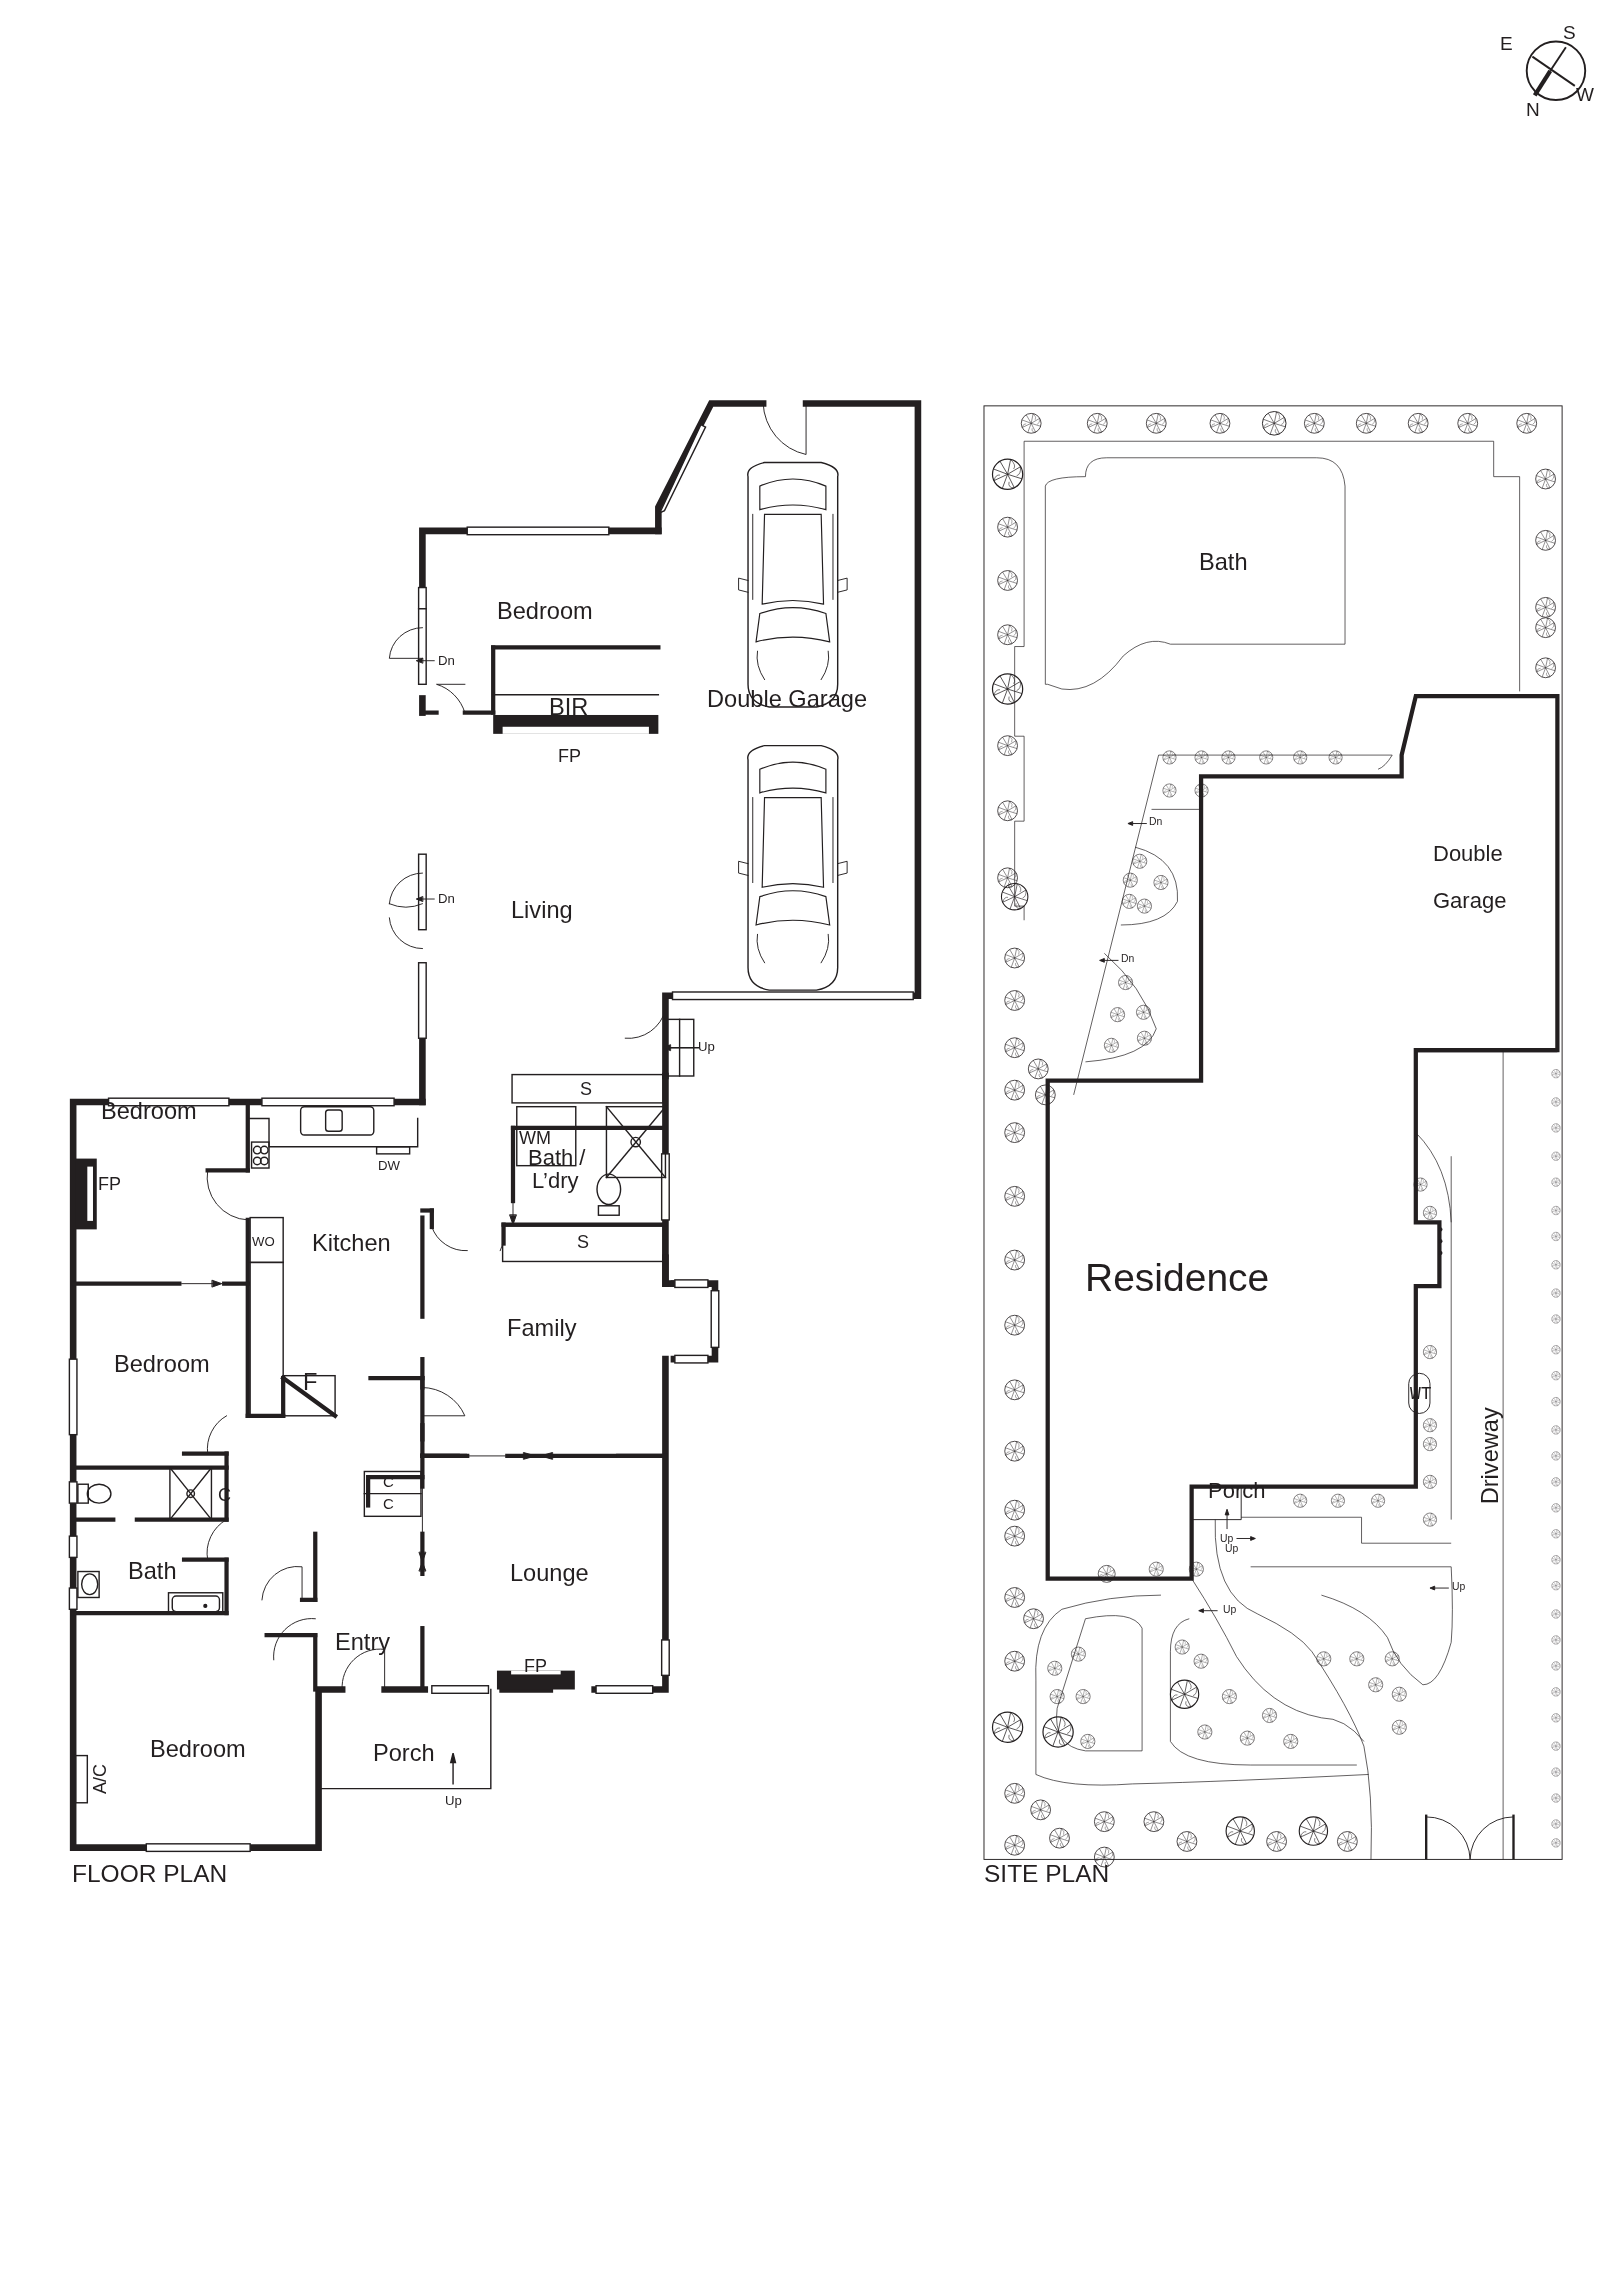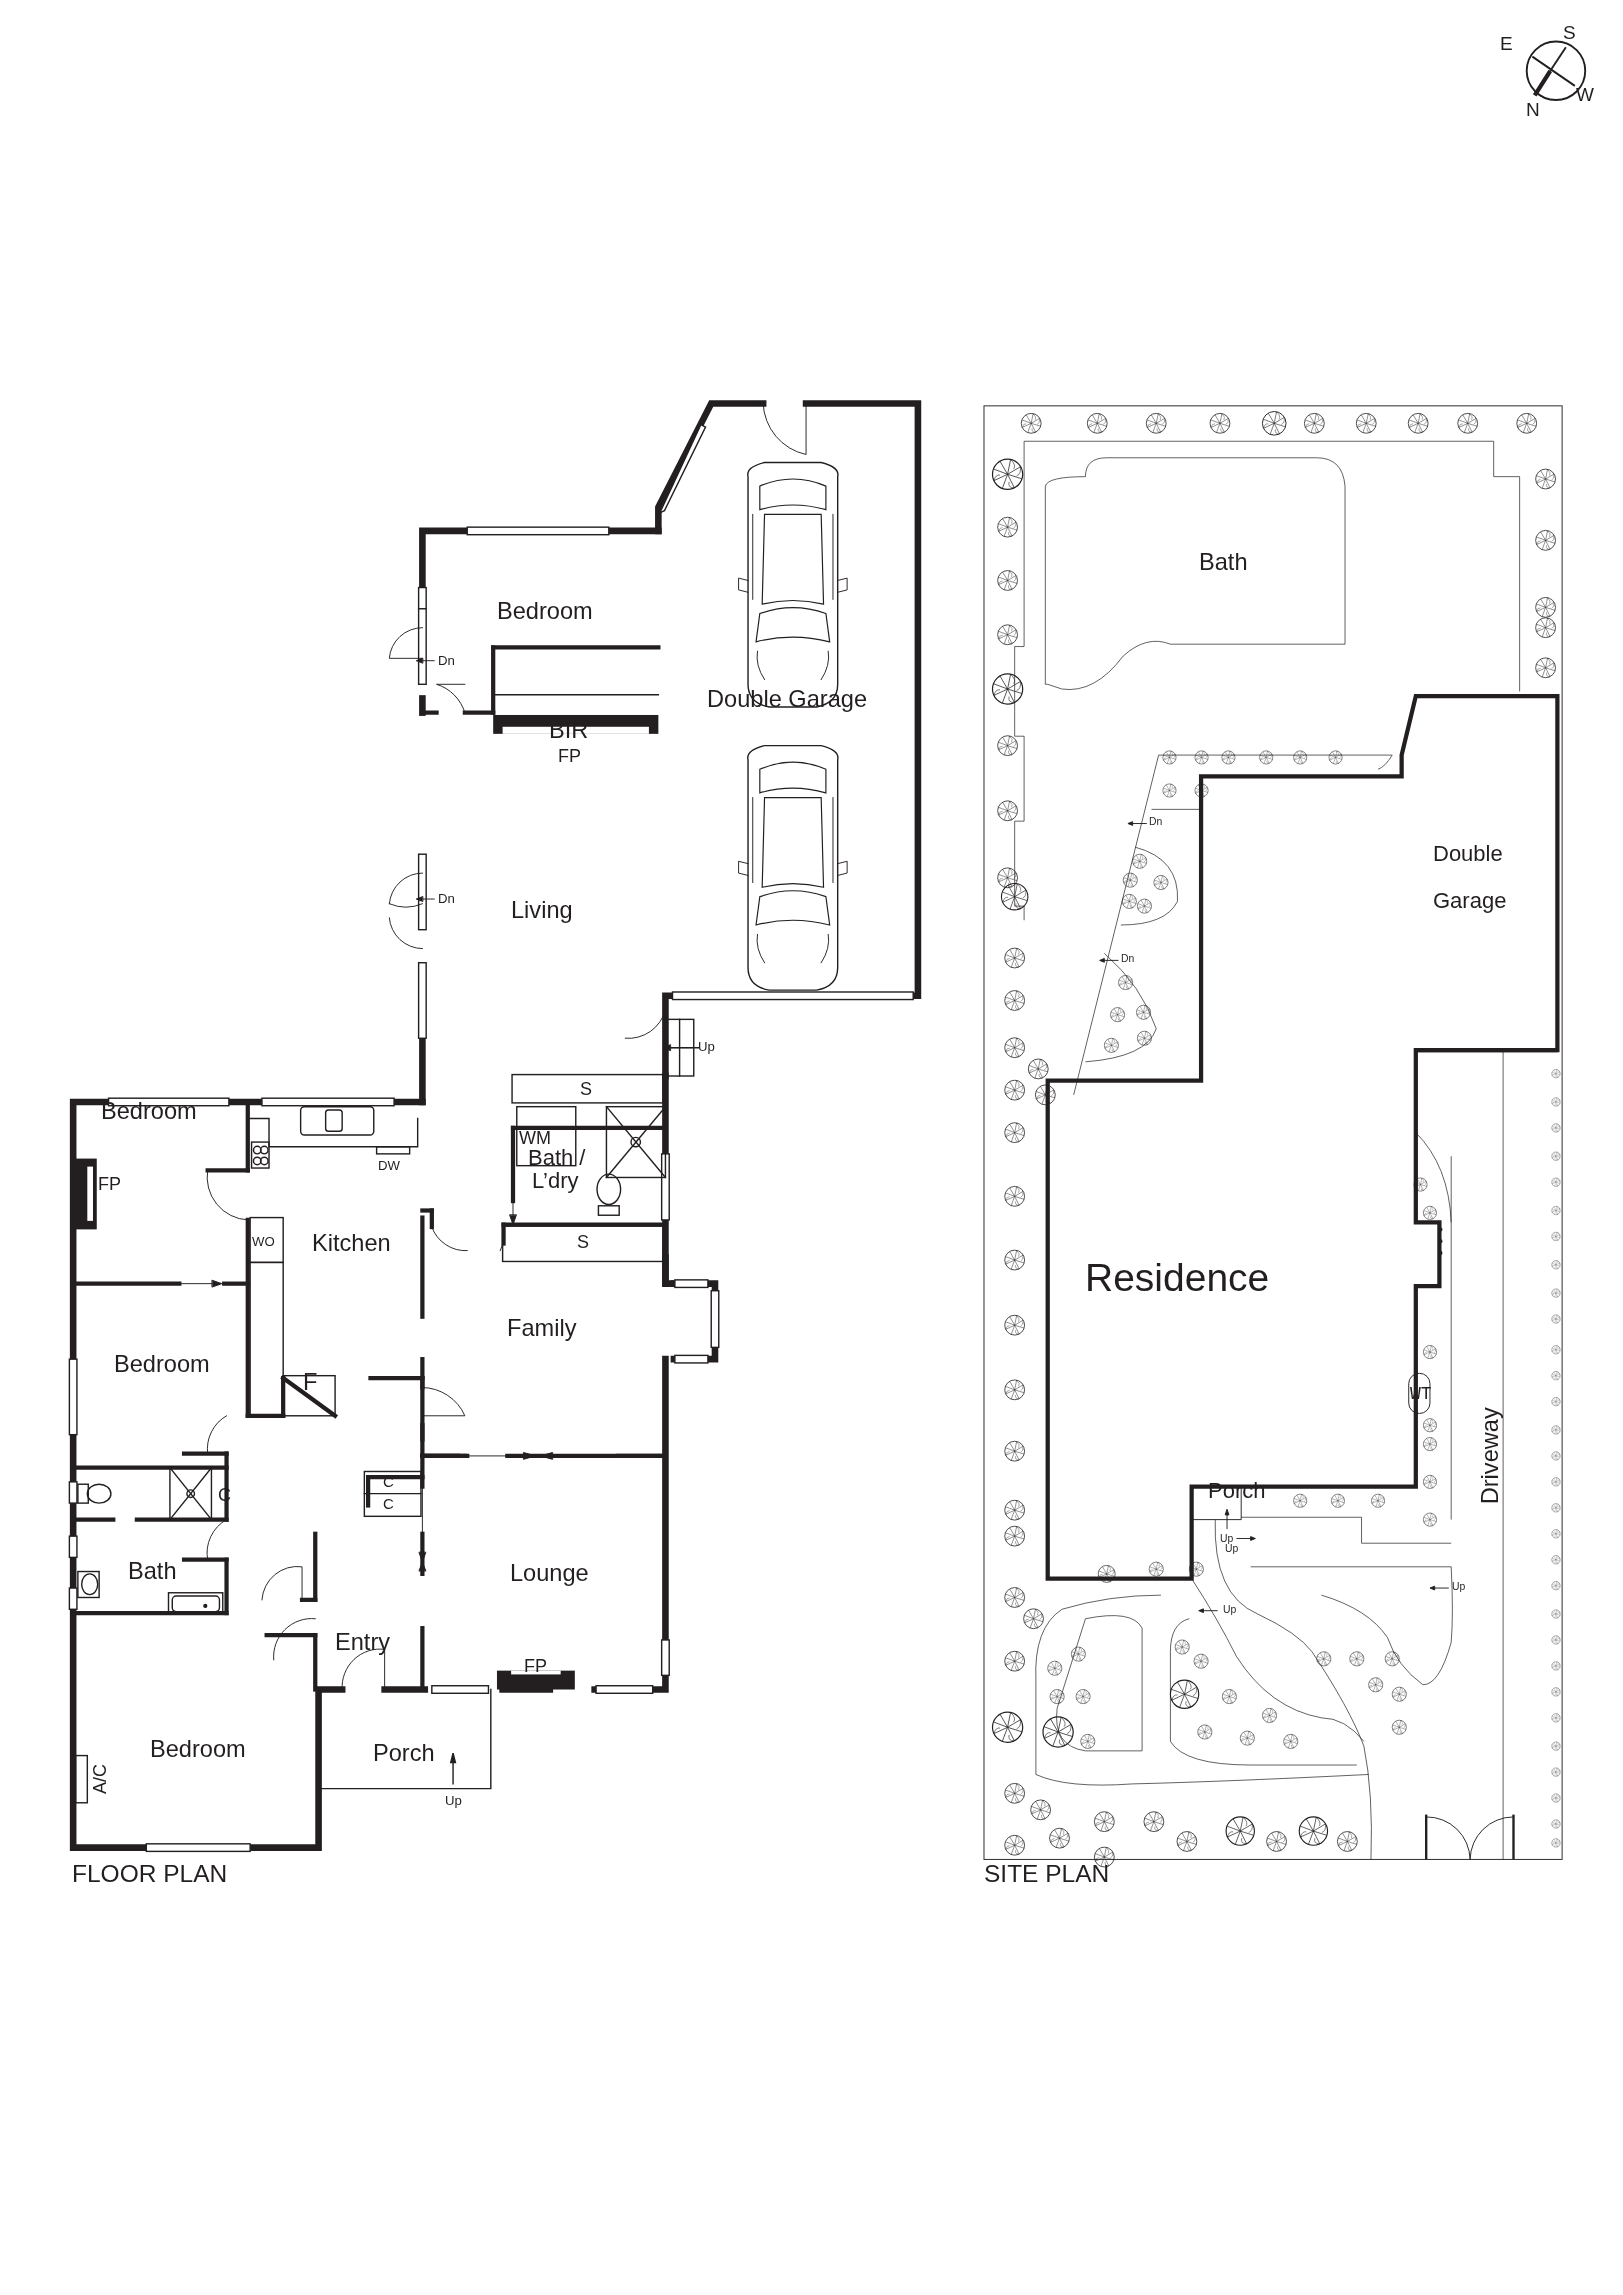--- a/index.html
+++ b/index.html
@@ -453,21 +453,21 @@
     <use href="#tree" transform="translate(3297,3905) scale(9)"></use>
   </g>
 </svg>
 
 <span class="lbl small" style="left:1500px;top:34px;font-size:19px;">E</span>
 <span class="lbl small" style="left:1563px;top:22.7px;font-size:19px;">S</span>
 <span class="lbl small" style="left:1576px;top:85px;font-size:19px;">W</span>
 <span class="lbl small" style="left:1526px;top:100px;font-size:19px;">N</span>
 
 <span class="lbl room" style="left:497px;top:600px;">Bedroom</span>
-<span class="lbl room" style="left:549px;top:719px;">BIR</span>
+<span class="lbl room" style="left:549px;top:696px;">BIR</span>
 <span class="lbl small" style="left:558px;top:747px;">FP</span>
 <span class="lbl room" style="left:707px;top:688px;">Double Garage</span>
 <span class="lbl room" style="left:511px;top:899px;">Living</span>
 <span class="lbl room" style="left:101px;top:1100px;">Bedroom</span>
 <span class="lbl small" style="left:98px;top:1175px;">FP</span>
 <span class="lbl tiny" style="left:378px;top:1159px;">DW</span>
 <span class="lbl tiny" style="left:252px;top:1235px;">WO</span>
 <span class="lbl room" style="left:312px;top:1232px;">Kitchen</span>
 <span class="lbl room" style="left:114px;top:1353px;">Bedroom</span>
 <span class="lbl room" style="left:303px;top:1371px;">F</span>

